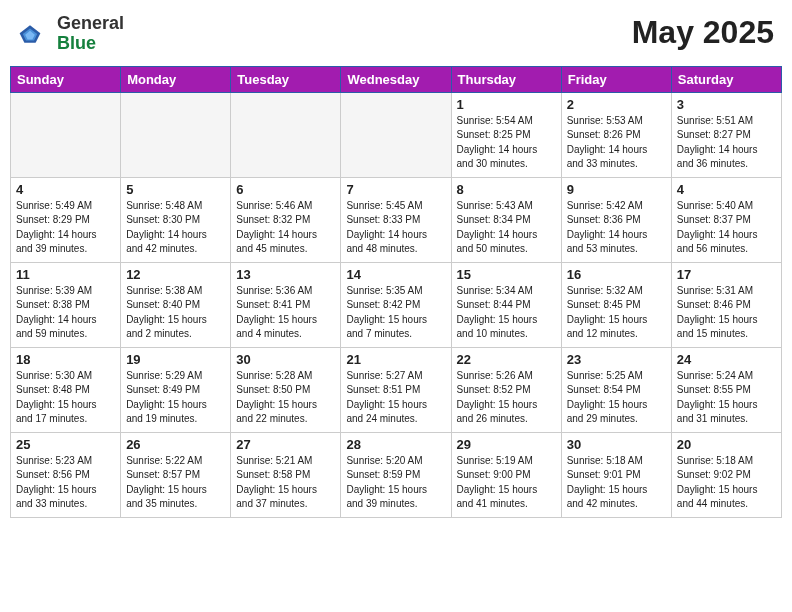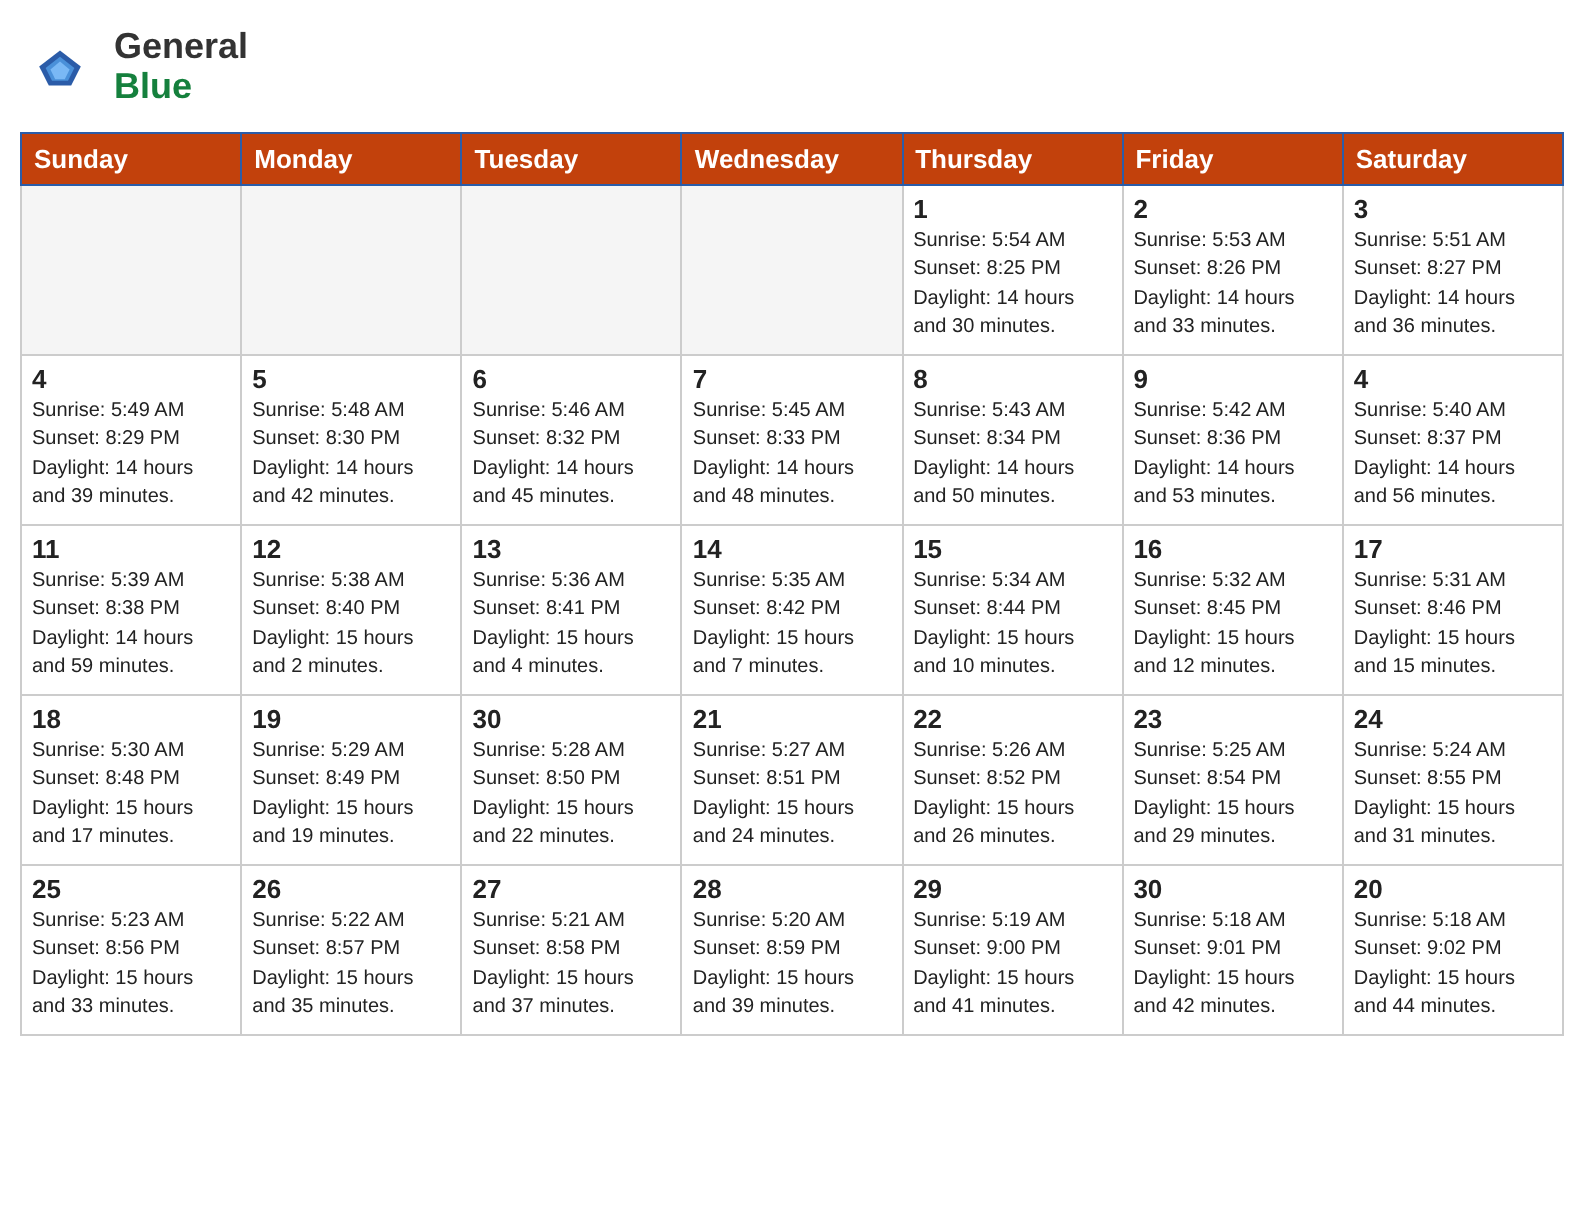--- a/index.html
+++ b/index.html
@@ -44,21 +44,21 @@
     .location {
       font-size: 15px;
       color: #444;
     }
     .calendar {
       width: 100%;
       border-collapse: collapse;
       table-layout: fixed;
     }
     .calendar th {
-      background: #c2410c;
+      background: #a21caf;
       color: #fff;
       text-align: left;
       padding: 5px 6px;
       font-size: 13px;
       font-weight: bold;
       border: 1px solid #2b5ca8;
     }
     .calendar td {
       border: 1px solid #ccc;
       vertical-align: top;
@@ -91,20 +91,21 @@
       <polygon points="15,4 28,14 22,26 8,26 2,14" fill="#2b5ca8"></polygon>
       <polygon points="15,8 24,15 20,23 10,23 6,15" fill="#4a90d9"></polygon>
       <polygon points="15,11 21,16 18,22 12,22 9,16" fill="#7ab8f5"></polygon>
     </svg>
     <div class="logo-text">
       <span class="logo-general">General</span><br>
       <span class="logo-blue">Blue</span>
     </div>
   </div>
   <div class="title-block">
+    <div class="month-title">May 2025</div>
   </div>
 </div>
 
 <table class="calendar">
   <thead>
     <tr>
     <th>Sunday</th>
         <th>Monday</th>
         <th>Tuesday</th>
         <th>Wednesday</th>

